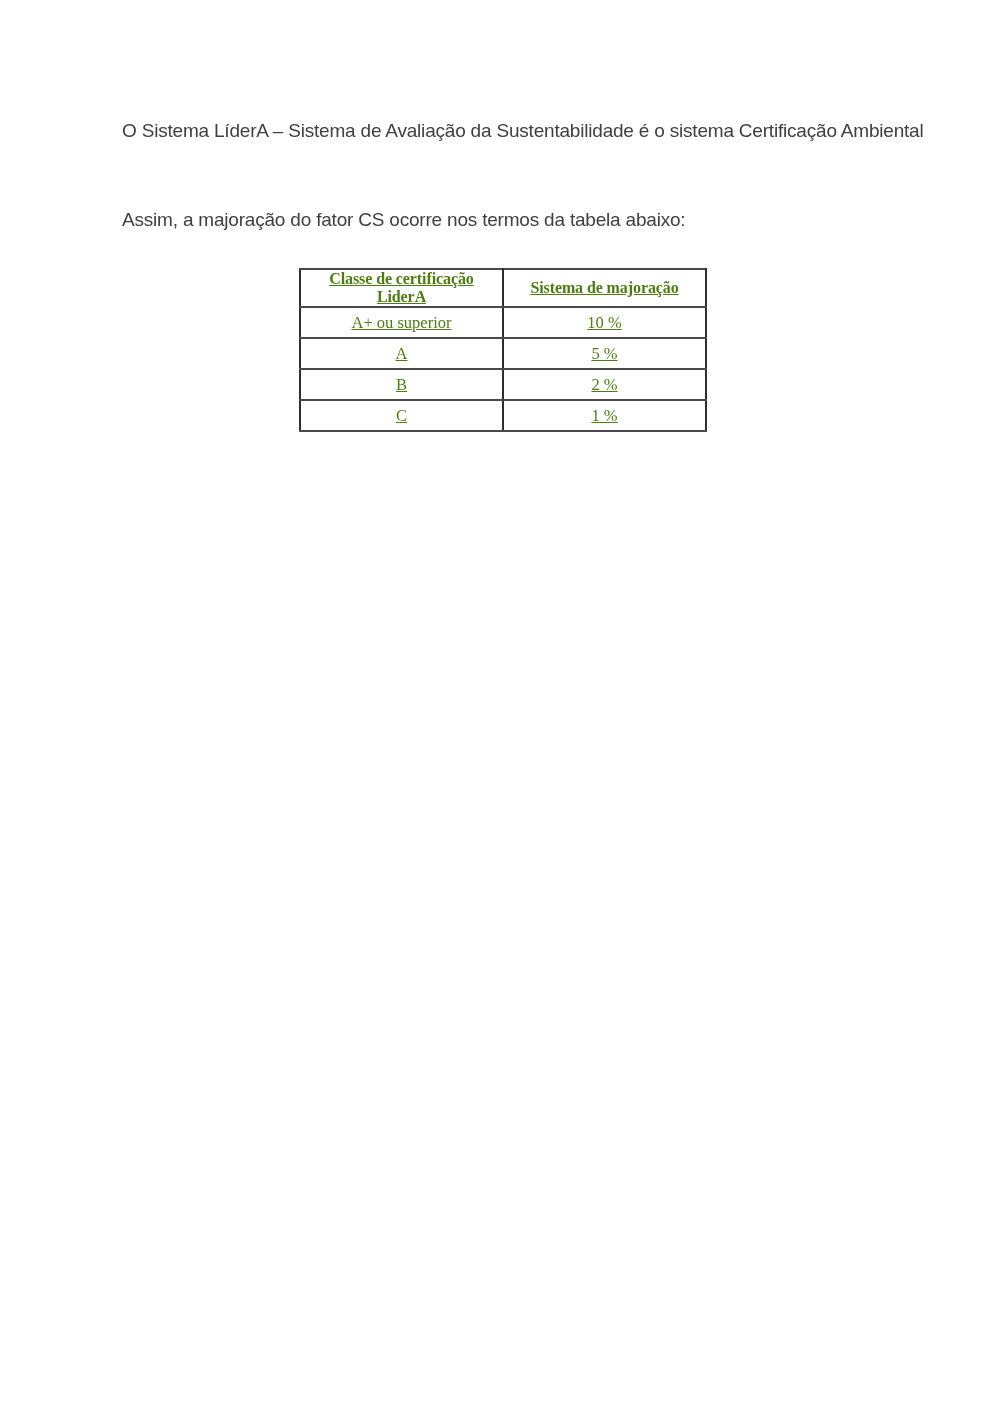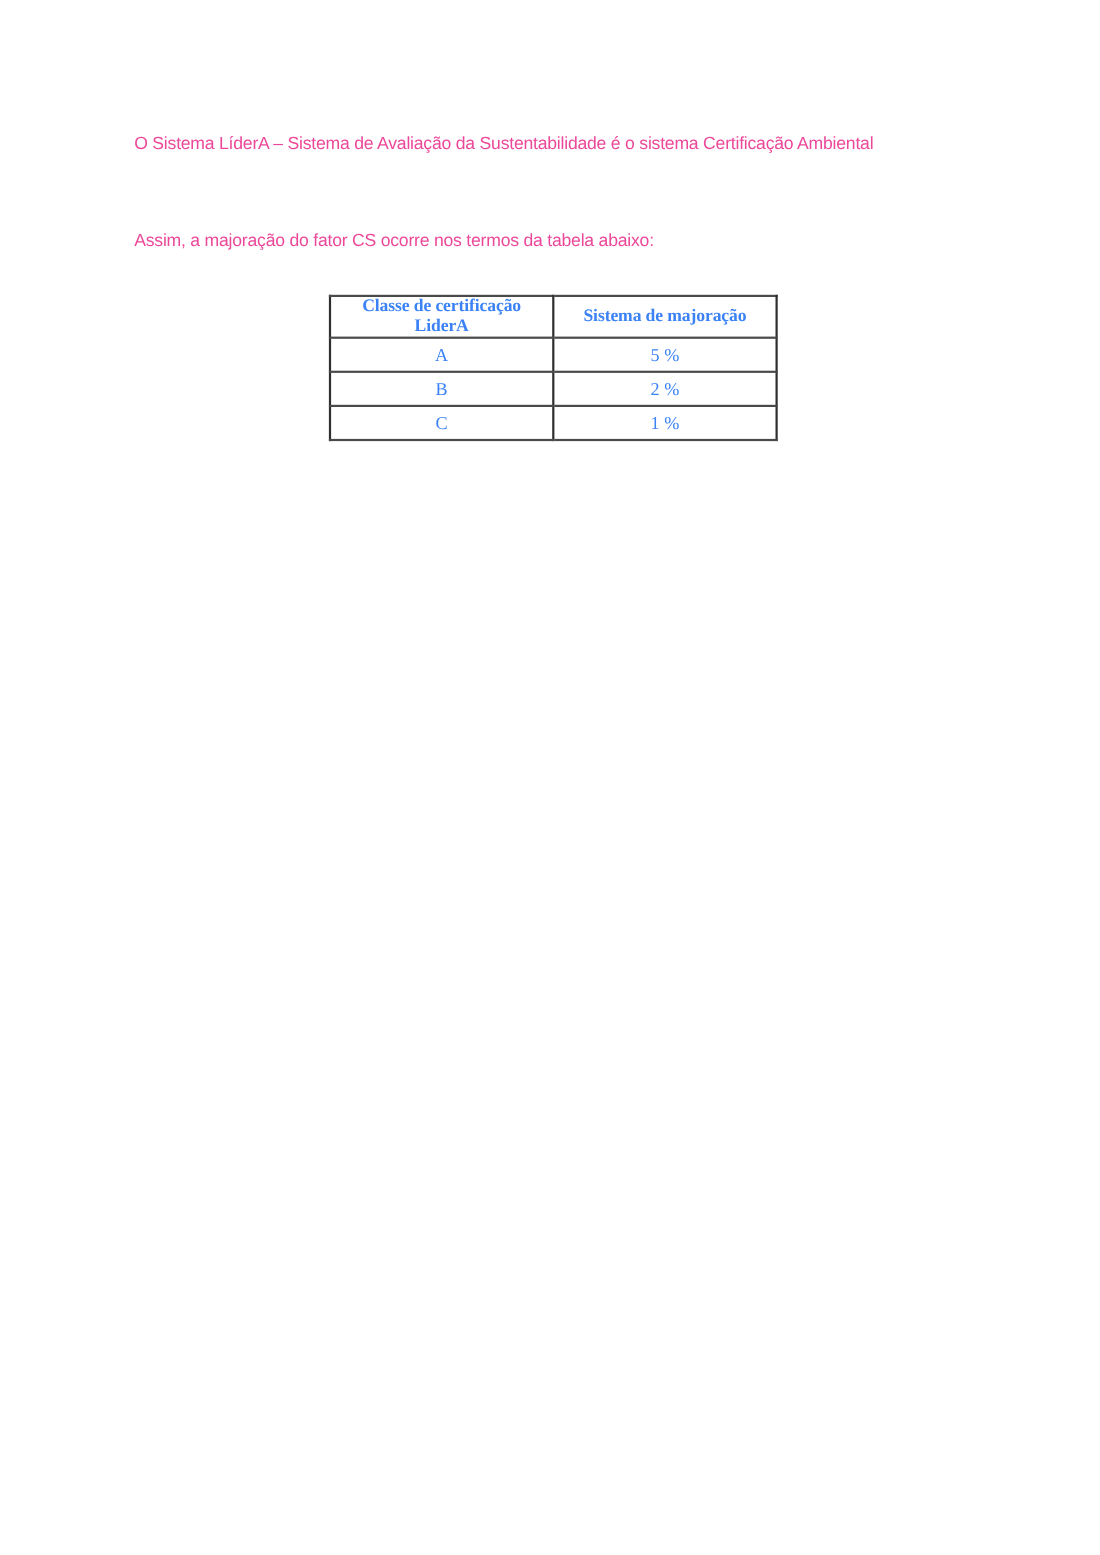--- a/index.html
+++ b/index.html
@@ -12,46 +12,47 @@
     width: 1000px;
     height: 1414px;
     background: #ffffff;
     font-family: "Liberation Sans", sans-serif;
     color: #1c1c1c;
     overflow: hidden;
   }
   .para {
     position: absolute;
     margin: 0;
-    font-size: 16px;
+    font-size: 19px;
     line-height: 28px;
     letter-spacing: -0.2px;
-    color: #ec4899;
+    color: #404040;
   }
   .para .line {
     display: block;
     white-space: nowrap;
   }
   #intro-paragraph {
     left: 122px;
     top: 117px;
   }
   #table-intro-paragraph {
     left: 122px;
     top: 206px;
     text-align: center;
   }
   .cert-table {
     position: absolute;
     left: 299px;
     top: 268px;
     border-collapse: collapse;
     font-family: "Liberation Serif", serif;
-    color: #3b82f6;
+    color: #4d7c0f;
     table-layout: fixed;
+    text-decoration: underline;
   }
   .cert-table th,
   .cert-table td {
     width: 193px;
     text-align: center;
     vertical-align: middle;
     padding: 0 4px;
     border-left: 2px solid #2e2e2e;
     border-right: 2px solid #2e2e2e;
     border-top: 2px solid #4a4a4a;
@@ -82,20 +83,24 @@
 
   <table class="cert-table">
     <thead>
       <tr>
         <th>Classe de certificação LiderA</th>
         <th>Sistema de majoração</th>
       </tr>
     </thead>
     <tbody>
       <tr>
+        <td>A+ ou superior</td>
+        <td>10 %</td>
+      </tr>
+      <tr>
         <td>A</td>
         <td>5 %</td>
       </tr>
       <tr>
         <td>B</td>
         <td>2 %</td>
       </tr>
       <tr>
         <td>C</td>
         <td>1 %</td>

